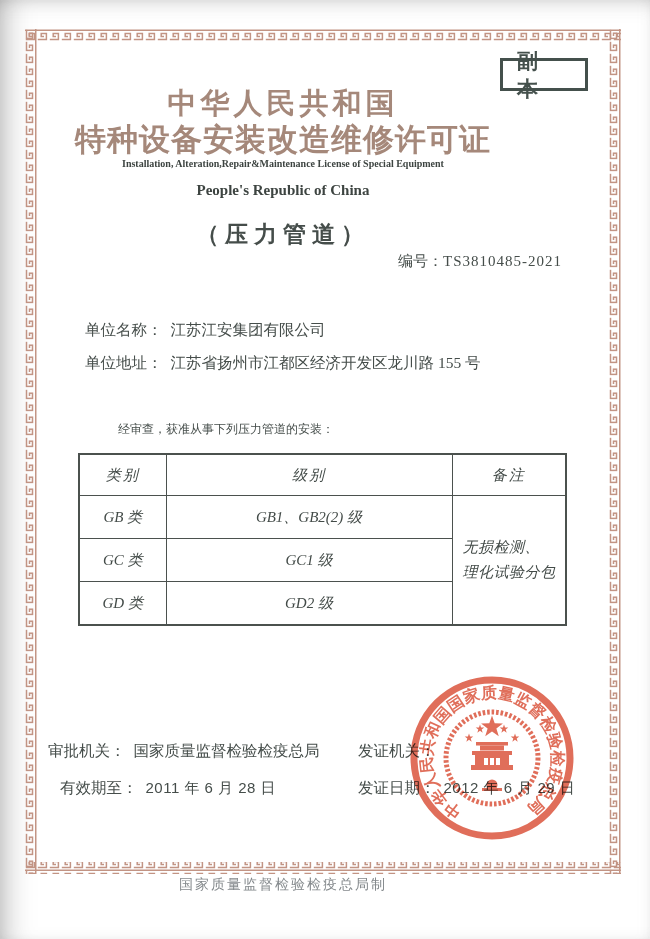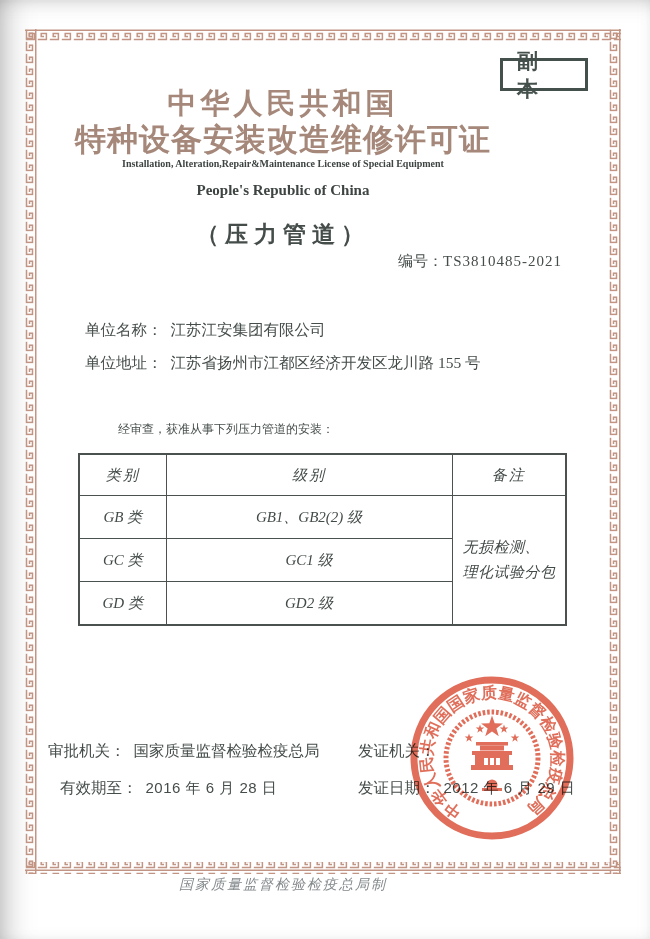--- a/index.html
+++ b/index.html
@@ -41,21 +41,21 @@
   .lic-table th{font-weight:500;height:40px;letter-spacing:2px;}
   .lic-table td{height:42px;}
   .remark-cell{white-space:pre-line;text-align:left !important;padding-left:10px !important;line-height:1.65;letter-spacing:.5px;}
   .brow{font-size:15.5px;color:#454d4a;}
   .brow .val-sans{font-family:"Liberation Sans","DejaVu Sans",sans-serif;font-size:15px;letter-spacing:.5px;}
   .f-approve{top:741px;left:48px;}
   .f-issueorg{top:741px;left:358px;}
   .f-valid{top:778px;left:60px;}
   .f-issuedate{top:778px;left:358px;}
   .seal{left:392px;top:658px;width:200px;height:200px;mix-blend-mode:multiply;}
-  .footer-note{top:876px;font-size:14px;letter-spacing:2px;color:#84898c;font-style:italic;}
+  .footer-note{top:876px;font-size:14px;letter-spacing:2px;color:#84898c;}
 </style>
 </head>
 <body>
 
 <div class="page">
 
   <svg class="abs frame" width="596" height="845">
     <defs>
       <pattern id="gk" width="12" height="12" patternUnits="userSpaceOnUse">
         <path d="M0 1.3 H12 M0.8 10.6 H9.4 V4.6 H4.2 V7.6 H7" fill="none" stroke="#c29484" stroke-width="1.5"></path>
@@ -123,21 +123,21 @@
     </tbody>
   </table>
 
   <div class="abs brow f-approve">
     <span class="lbl">审批机关：</span><span>国家质量监督检验检疫总局</span>
   </div>
   <div class="abs brow f-issueorg">
     <span>发证机关：</span>
   </div>
   <div class="abs brow f-valid">
-    <span class="lbl">有效期至：</span><span class="val-sans">2016 年 6 月 28 日</span>
+    <span class="lbl">有效期至：</span><span class="val-sans">2011 年 6 月 28 日</span>
   </div>
   <div class="abs brow f-issuedate">
     <span class="lbl">发证日期：</span><span class="val-sans">2012 年 6 月 29 日</span>
   </div>
 
   <svg class="abs seal" viewBox="0 0 200 200">
     <g fill="#d94f36" stroke="none" opacity="0.82">
       <circle cx="100" cy="100" r="78" fill="none" stroke="#d94f36" stroke-width="7"></circle>
       <defs>
         <path id="sealArc" d="M 70 152 A 60 60 0 1 1 130 152" fill="none"></path>

